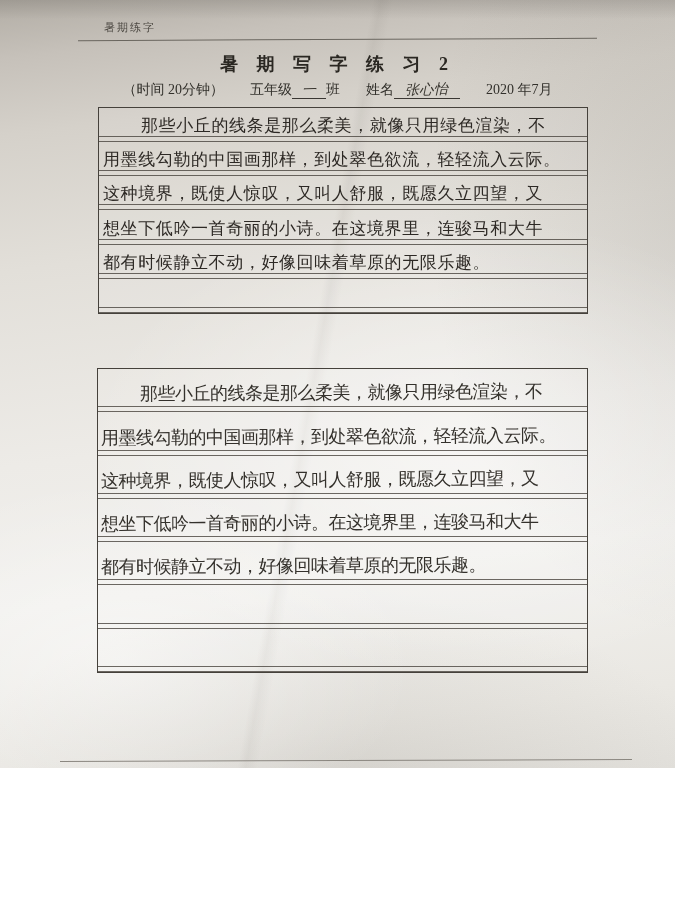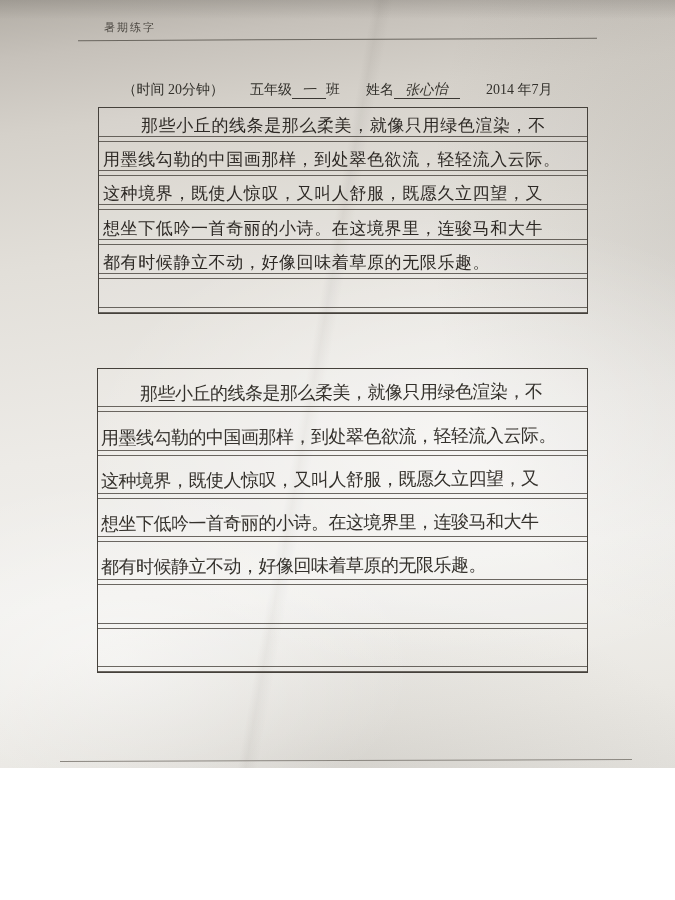--- a/index.html
+++ b/index.html
@@ -92,37 +92,38 @@
 </style>
 </head>
 <body>
 
 <div class="photo">
   <div class="edge-shade"></div>
 
   <div class="header-label">暑期练字</div>
   <div class="header-rule"></div>
 
+  <div class="page-title">暑 期 写 字 练 习 2</div>
 
   <div class="meta-row">
     <span class="meta-group">（时间  20分钟）</span>
     <span class="meta-group">
       <span>五年级</span>
       <span class="fill-line grade-line">
         <span class="hand-ink">一</span>
       </span>
       <span>班</span>
     </span>
     <span class="meta-group">
       <span>姓名</span>
       <span class="fill-line name-line">
         <span class="hand-ink">张心怡</span>
       </span>
     </span>
-    <span class="meta-group">2014 年7月</span>
+    <span class="meta-group">2020 年7月</span>
   </div>
 
   <div class="passage-box box-printed">
     <div class="rule-row">
       <span class="print-text indent">那些小丘的线条是那么柔美，就像只用绿色渲染，不</span>
     </div>
     <div class="rule-row">
       <span class="print-text">用墨线勾勒的中国画那样，到处翠色欲流，轻轻流入云际。</span>
     </div>
     <div class="rule-row">

